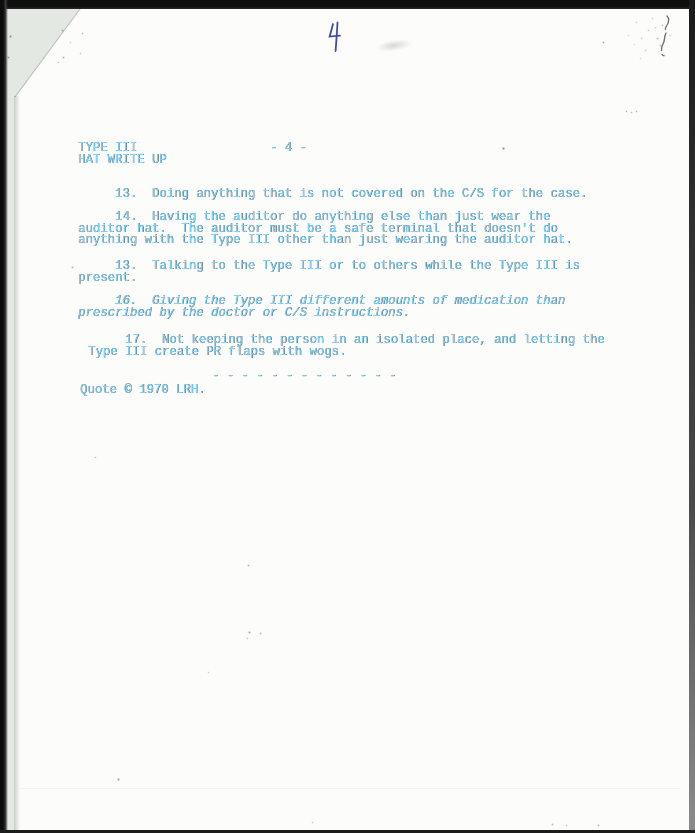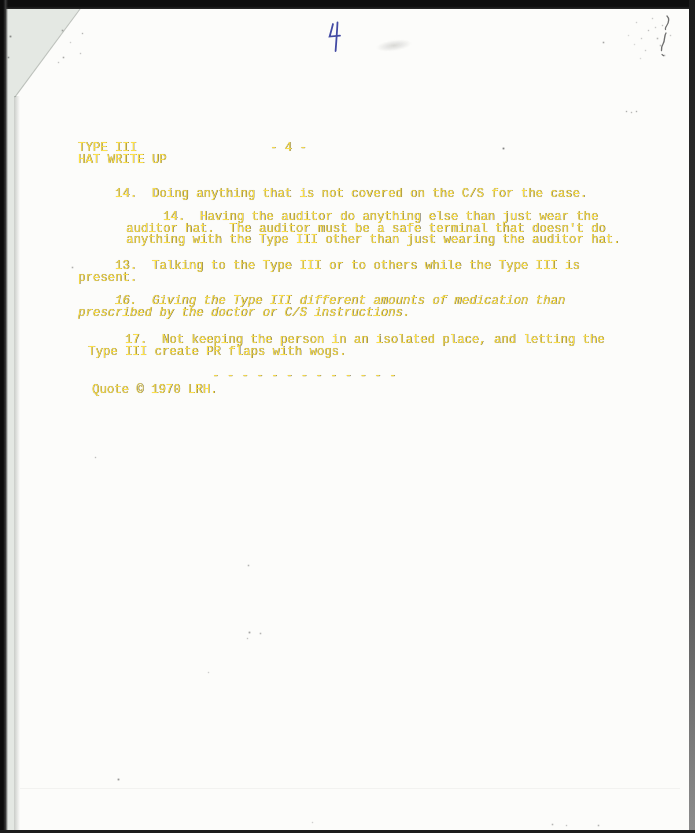--- a/index.html
+++ b/index.html
@@ -24,34 +24,34 @@
   .page-left-shadow {
     position: absolute; left: 14px; top: 96px; width: 6px; height: 734px;
     background: linear-gradient(to right, rgba(70,80,70,.28), rgba(70,80,70,0));
   }
   .corner-svg { position: absolute; left: 0; top: 0; }
   
   .tw {
     position: absolute;
     font-size: 12.3px;
     line-height: 11.6px;
-    color: #fde047;
+    color: #7dd3fc;
     white-space: pre;
     letter-spacing: 0;
     text-shadow: 0.35px 0 0 rgba(45,45,45,.8), 0 0 0.7px rgba(45,45,45,.3);
   }
   .hdr        { left: 78px;  top: 143px; }
   .pnum       { left: 270px; top: 143px; }
   .p13        { left: 78px;  top: 189px; }
-  .p14        { left: 78px;  top: 212px; margin-left: 48px; }
+  .p14        { left: 78px;  top: 212px; }
   .p15        { left: 78px;  top: 261px; }
   .p16        { left: 78px;  top: 296px; font-style: italic; }
   .p17        { left: 88px;  top: 335px; }
   .sep        { left: 212px; top: 371px; }
-  .footer     { left: 80px;  top: 385px; margin-left: 12px; }
+  .footer     { left: 80px;  top: 385px; }
   
   .hand4 { position: absolute; left: 320px; top: 16px; }
   .scribble { position: absolute; left: 650px; top: 12px; }
   .smudge {
     position: absolute; left: 376px; top: 40px; width: 36px; height: 11px;
     background: radial-gradient(closest-side, rgba(110,110,105,.26), rgba(110,110,105,0));
     transform: rotate(-8deg);
     filter: blur(.5px);
   }
   .scanline {
@@ -112,21 +112,21 @@
 
   <svg class="corner-svg" width="120" height="120">
     <line x1="80" y1="9" x2="15" y2="97" stroke="rgba(90,100,90,0.38)" stroke-width="1.2"></line>
   </svg>
   <div class="page-left-shadow"></div>
 
   <div class="tw hdr">TYPE III
 HAT WRITE UP</div>
   <div class="tw pnum">- 4 -</div>
 
-  <div class="tw p13">     14.  Doing anything that is not covered on the C/S for the case.</div>
+  <div class="tw p13">     13.  Doing anything that is not covered on the C/S for the case.</div>
   <div class="tw p14">     14.  Having the auditor do anything else than just wear the
 auditor hat.  The auditor must be a safe terminal that doesn't do
 anything with the Type III other than just wearing the auditor hat.</div>
   <div class="tw p15">     13.  Talking to the Type III or to others while the Type III is
 present.</div>
   <div class="tw p16">     16.  Giving the Type III different amounts of medication than
 prescribed by the doctor or C/S instructions.</div>
   <div class="tw p17">     17.  Not keeping the person in an isolated place, and letting the
 Type III create PR flaps with wogs.</div>
 

